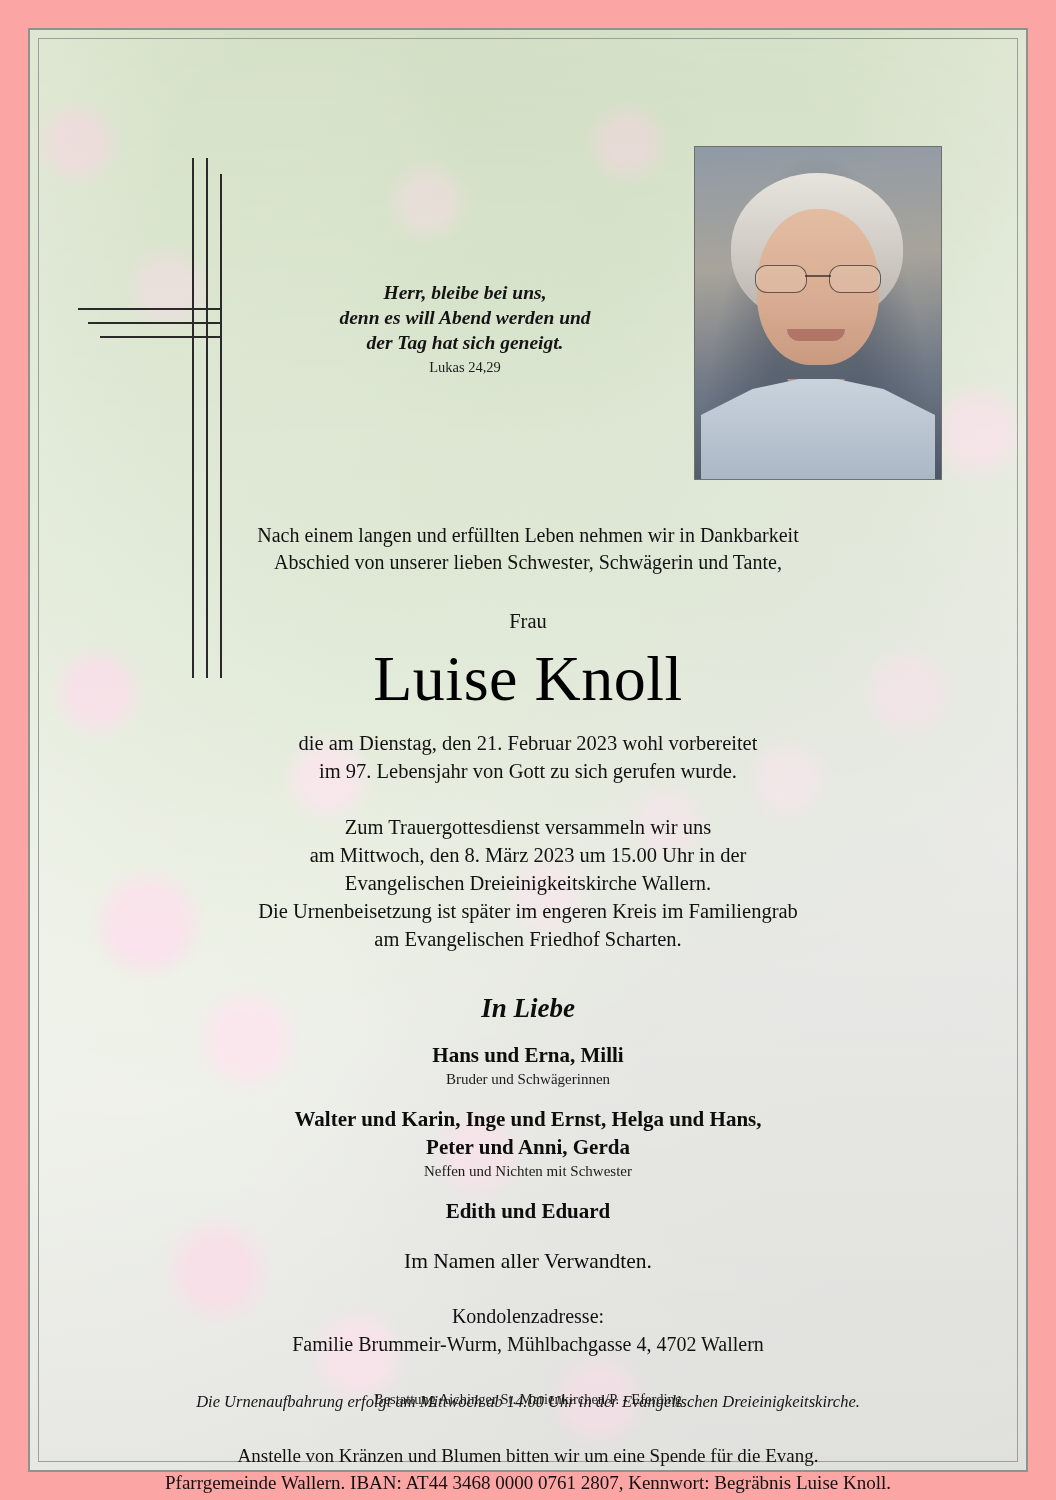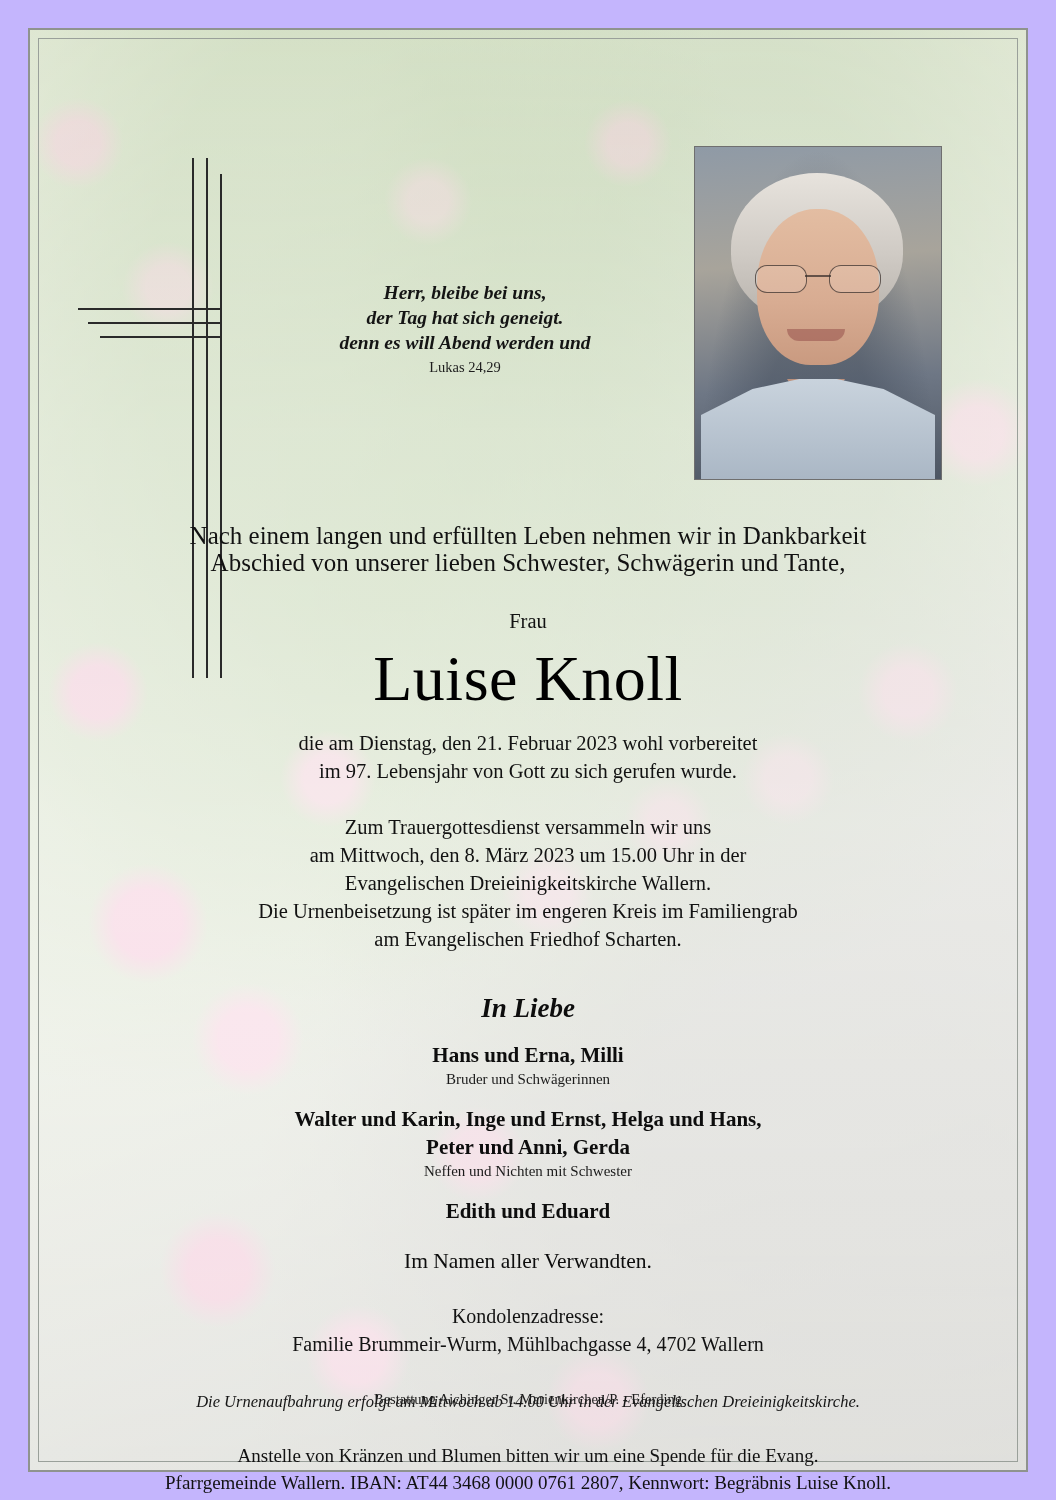--- a/index.html
+++ b/index.html
@@ -14,21 +14,21 @@
     color: #111;
     overflow: hidden;
   }
 
   .card {
     position: relative;
     width: 1056px;
     height: 1500px;
     box-sizing: border-box;
     padding: 28px;
-    background: #c4b5fd;
+    background: #fca5a5;
   }
 
   
   .bg {
     position: absolute;
     inset: 28px;
     overflow: hidden;
     background-color: #cfd9bd;
     background-image:
       
@@ -236,21 +236,21 @@
 
   
   .body-block {
     position: absolute;
     left: 64px;
     right: 64px;
     top: 494px;
     text-align: center;
   }
   .intro {
-    font-size: 25px;
+    font-size: 20px;
     line-height: 27px;
     color: #121212;
   }
   .frau {
     margin-top: 34px;
     font-size: 20.5px;
     color: #121212;
   }
   .name {
     margin-top: 8px;
@@ -366,22 +366,22 @@
         <div class="lens r"></div>
         <div class="bridge"></div>
       </div>
       <div class="mouth"></div>
       <div class="collar"></div>
       <div class="shirt"></div>
     </div>
 
     <div class="verse">
       <div class="line">Herr, bleibe bei uns,</div>
+      <div class="line">denn es will Abend werden und</div>
       <div class="line">der Tag hat sich geneigt.</div>
-      <div class="line">denn es will Abend werden und</div>
       <div class="ref">Lukas 24,29</div>
     </div>
 
     <div class="body-block">
       <div class="intro">
         <div>Nach einem langen und erfüllten Leben nehmen wir in Dankbarkeit</div>
         <div>Abschied von unserer lieben Schwester, Schwägerin und Tante,</div>
       </div>
 
       <div class="frau">Frau</div>

